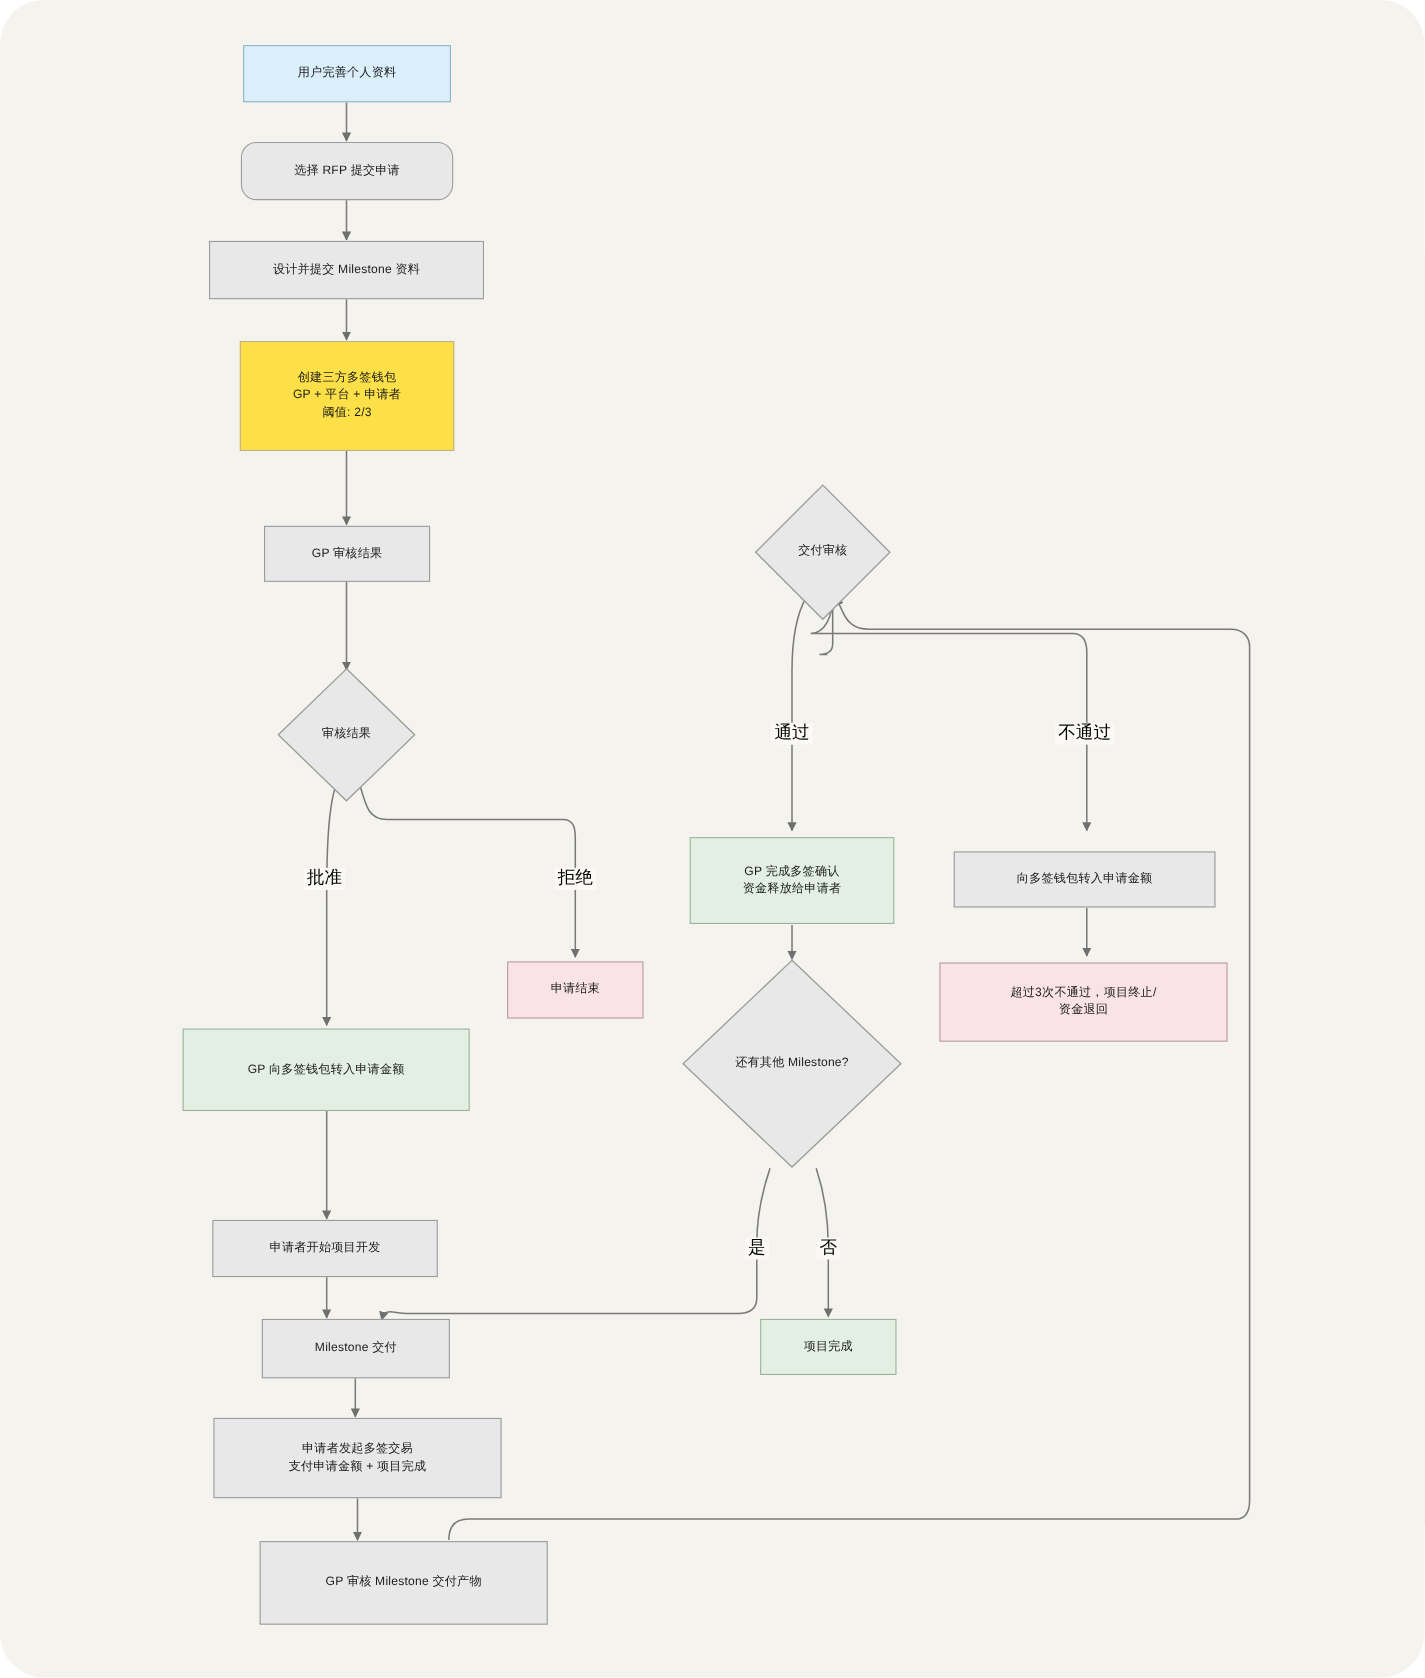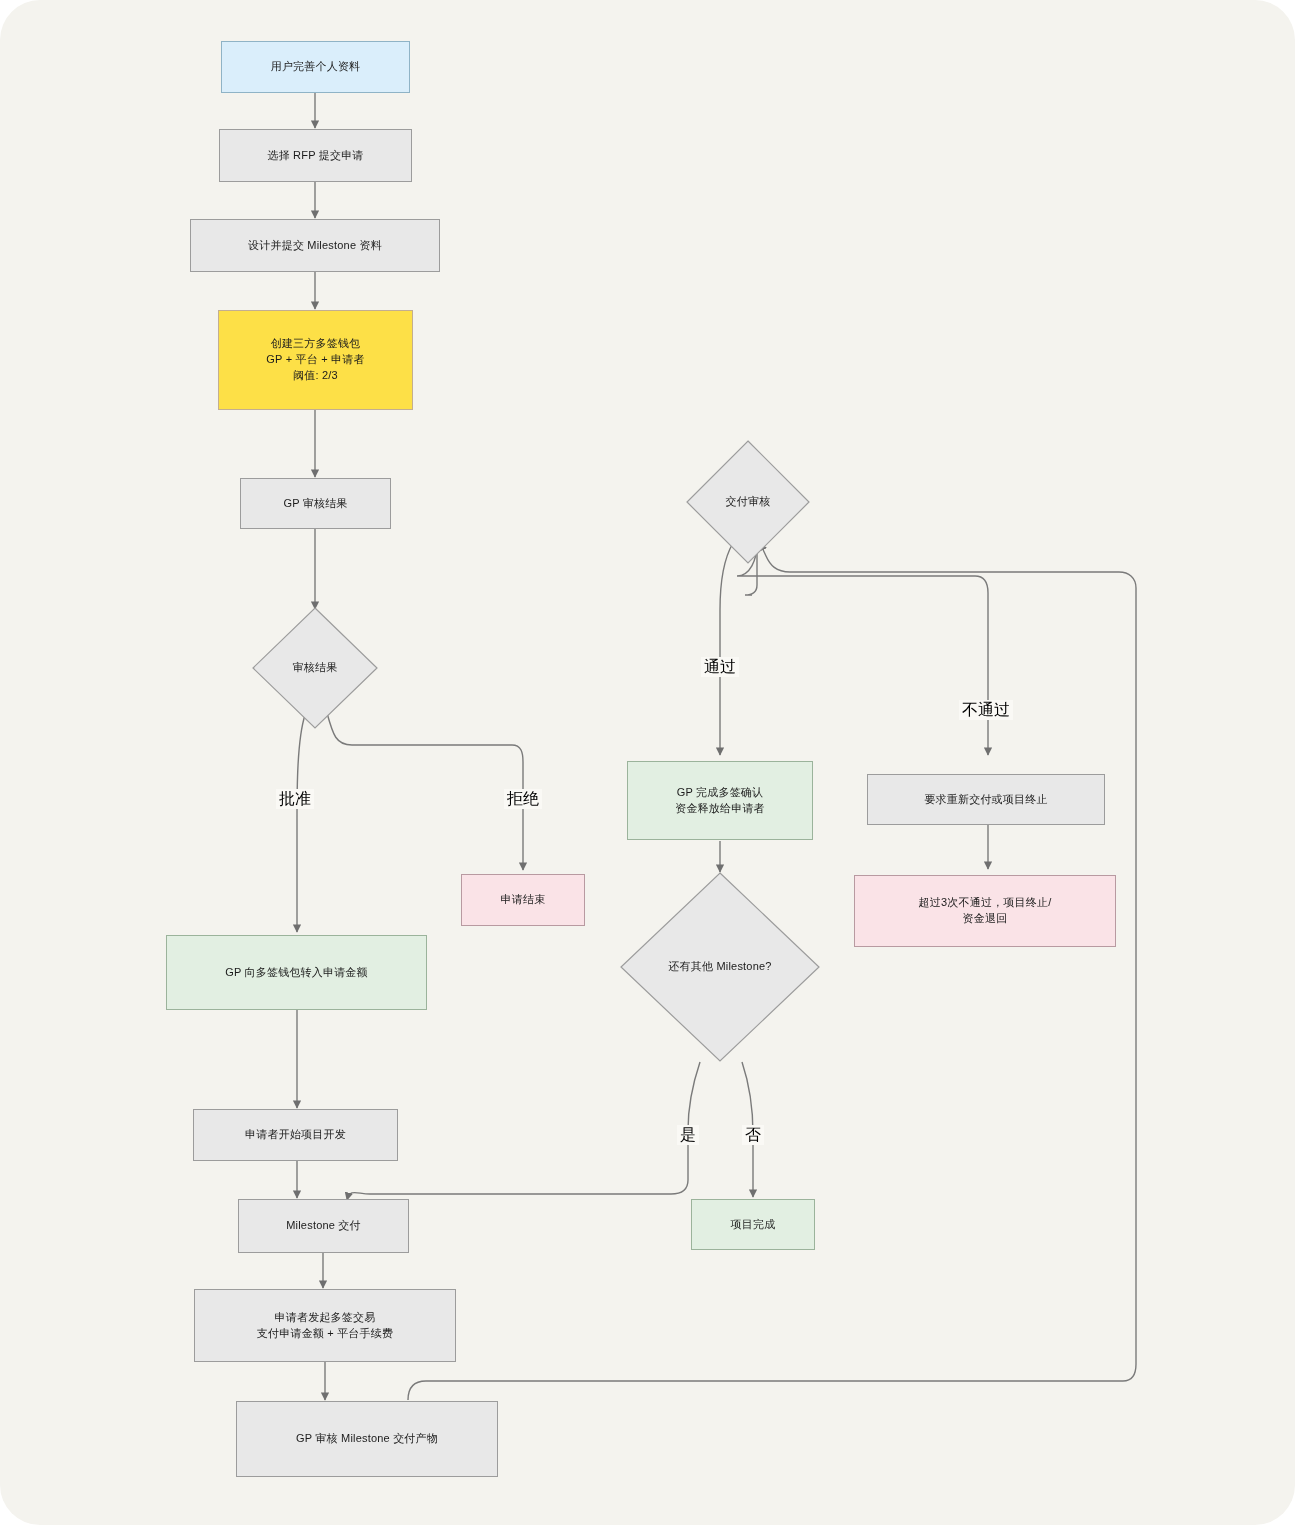--- a/index.html
+++ b/index.html
@@ -127,21 +127,21 @@
 
     <g fill="none" stroke="#7a7a7a" stroke-width="1.4">
       <path d="M 757 543 L 757 585 C 757 592 752 595 745 595 L 752 595"></path>
     </g>
   </svg>
 
   <div class="node rect blue" style="left:221px; top:41px; width:189px; height:52px;">
     <span>用户完善个人资料</span>
   </div>
 
-  <div class="node rect" style="left:219px; top:129px; width:193px; height:53px;">
+  <div class="node rect" style="left:219px; top:129px; width:193px; height:53px;border-radius:14px;">
     <span>选择 RFP 提交申请</span>
   </div>
 
   <div class="node rect" style="left:190px; top:219px; width:250px; height:53px;">
     <span>设计并提交 Milestone 资料</span>
   </div>
 
   <div class="node rect orange" style="left:218px; top:310px; width:195px; height:100px;">
     <span>创建三方多签钱包
 GP + 平台 + 申请者
@@ -170,41 +170,41 @@
   <div class="node rect" style="left:193px; top:1109px; width:205px; height:52px;">
     <span>申请者开始项目开发</span>
   </div>
 
   <div class="node rect" style="left:238px; top:1199px; width:171px; height:54px;">
     <span>Milestone 交付</span>
   </div>
 
   <div class="node rect" style="left:194px; top:1289px; width:262px; height:73px;">
     <span>申请者发起多签交易
-支付申请金额 + 平台手续费</span>
+支付申请金额 + 项目完成</span>
   </div>
 
   <div class="node rect" style="left:236px; top:1401px; width:262px; height:76px;">
     <span>GP 审核 Milestone 交付产物</span>
   </div>
 
   <div class="node diamond" style="left:686px; top:440px; width:124px; height:124px;">
     <svg class="dshape" viewBox="0 0 124 124" preserveAspectRatio="none">
       <polygon points="62,1 123,62 62,123 1,62" fill="#e8e8e8" stroke="#9c9c9c" stroke-width="1.2"></polygon>
     </svg>
     <span class="dlabel">交付审核</span>
   </div>
 
   <div class="node rect green" style="left:627px; top:761px; width:186px; height:79px;">
     <span>GP 完成多签确认
 资金释放给申请者</span>
   </div>
 
   <div class="node rect" style="left:867px; top:774px; width:238px; height:51px;">
-    <span>要求重新交付或项目终止</span>
+    <span>向多签钱包转入申请金额</span>
   </div>
 
   <div class="node rect pink" style="left:854px; top:875px; width:262px; height:72px;">
     <span>超过3次不通过，项目终止/
 资金退回</span>
   </div>
 
   <div class="node diamond" style="left:620px; top:872px; width:200px; height:190px;">
     <svg class="dshape" viewBox="0 0 200 190" preserveAspectRatio="none">
       <polygon points="100,1 199,95 100,189 1,95" fill="#e8e8e8" stroke="#9c9c9c" stroke-width="1.2"></polygon>
@@ -215,19 +215,19 @@
   <div class="node rect green" style="left:691px; top:1199px; width:124px; height:51px;">
     <span>项目完成</span>
   </div>
 
   <div class="edge-label" style="left:295px; top:799px;">批准</div>
 
   <div class="edge-label" style="left:523px; top:799px;">拒绝</div>
 
   <div class="edge-label" style="left:720px; top:667px;">通过</div>
 
-  <div class="edge-label" style="left:986px; top:667px;margin-top:43px;">不通过</div>
+  <div class="edge-label" style="left:986px; top:667px;">不通过</div>
 
   <div class="edge-label" style="left:688px; top:1135px;">是</div>
 
   <div class="edge-label" style="left:753px; top:1135px;">否</div>
 
 </div>
 
 </body></html>

